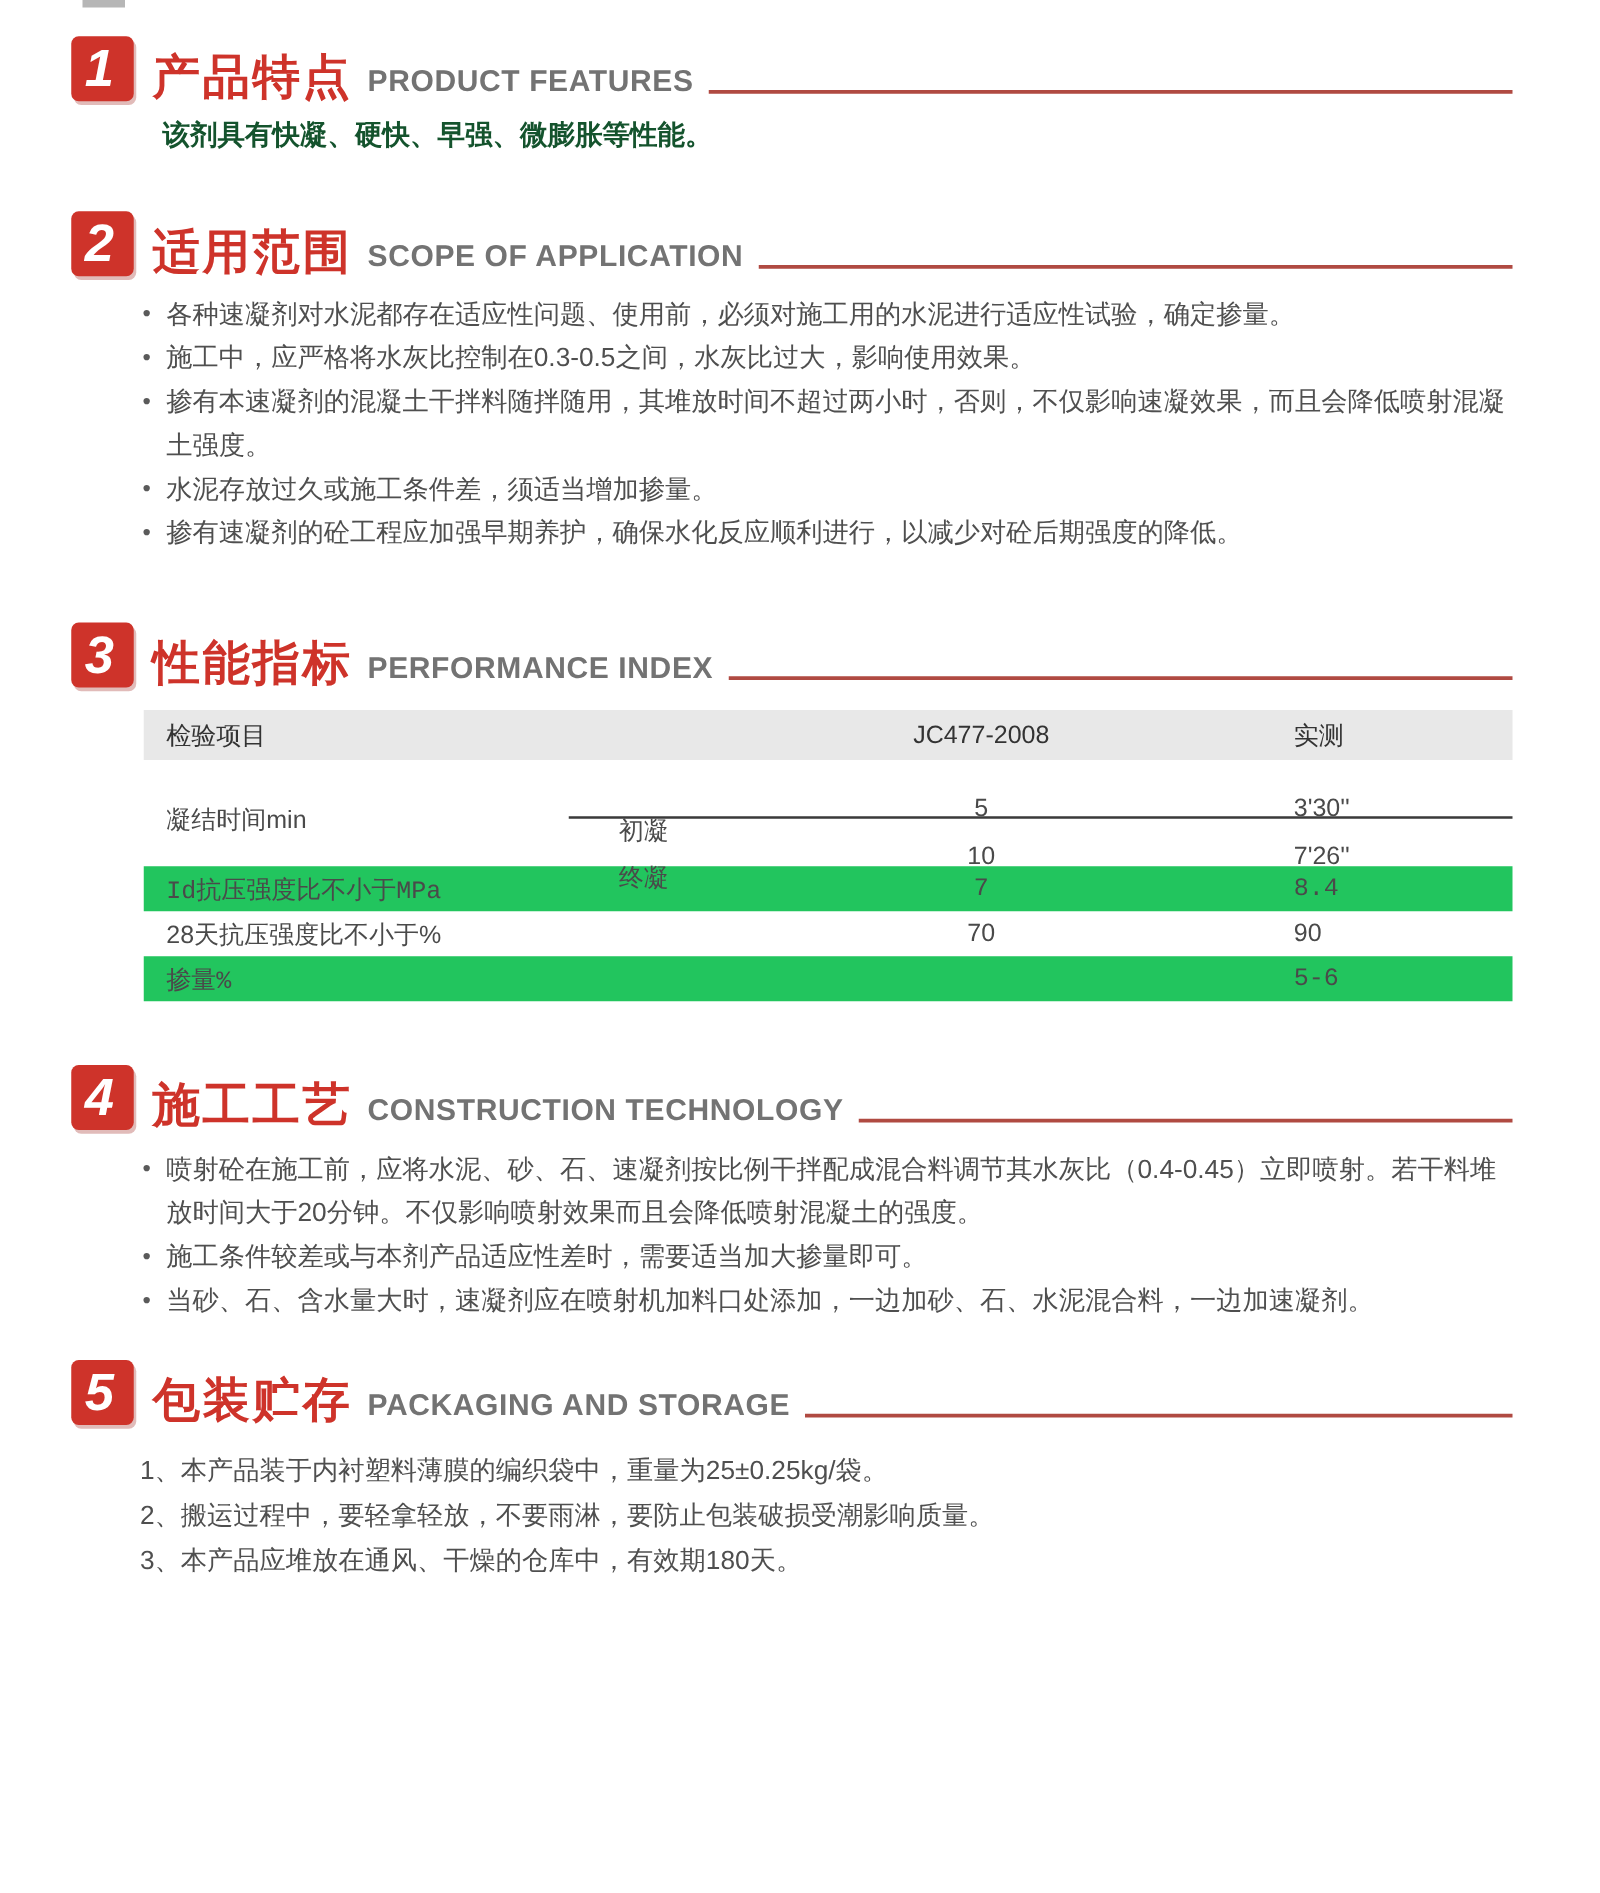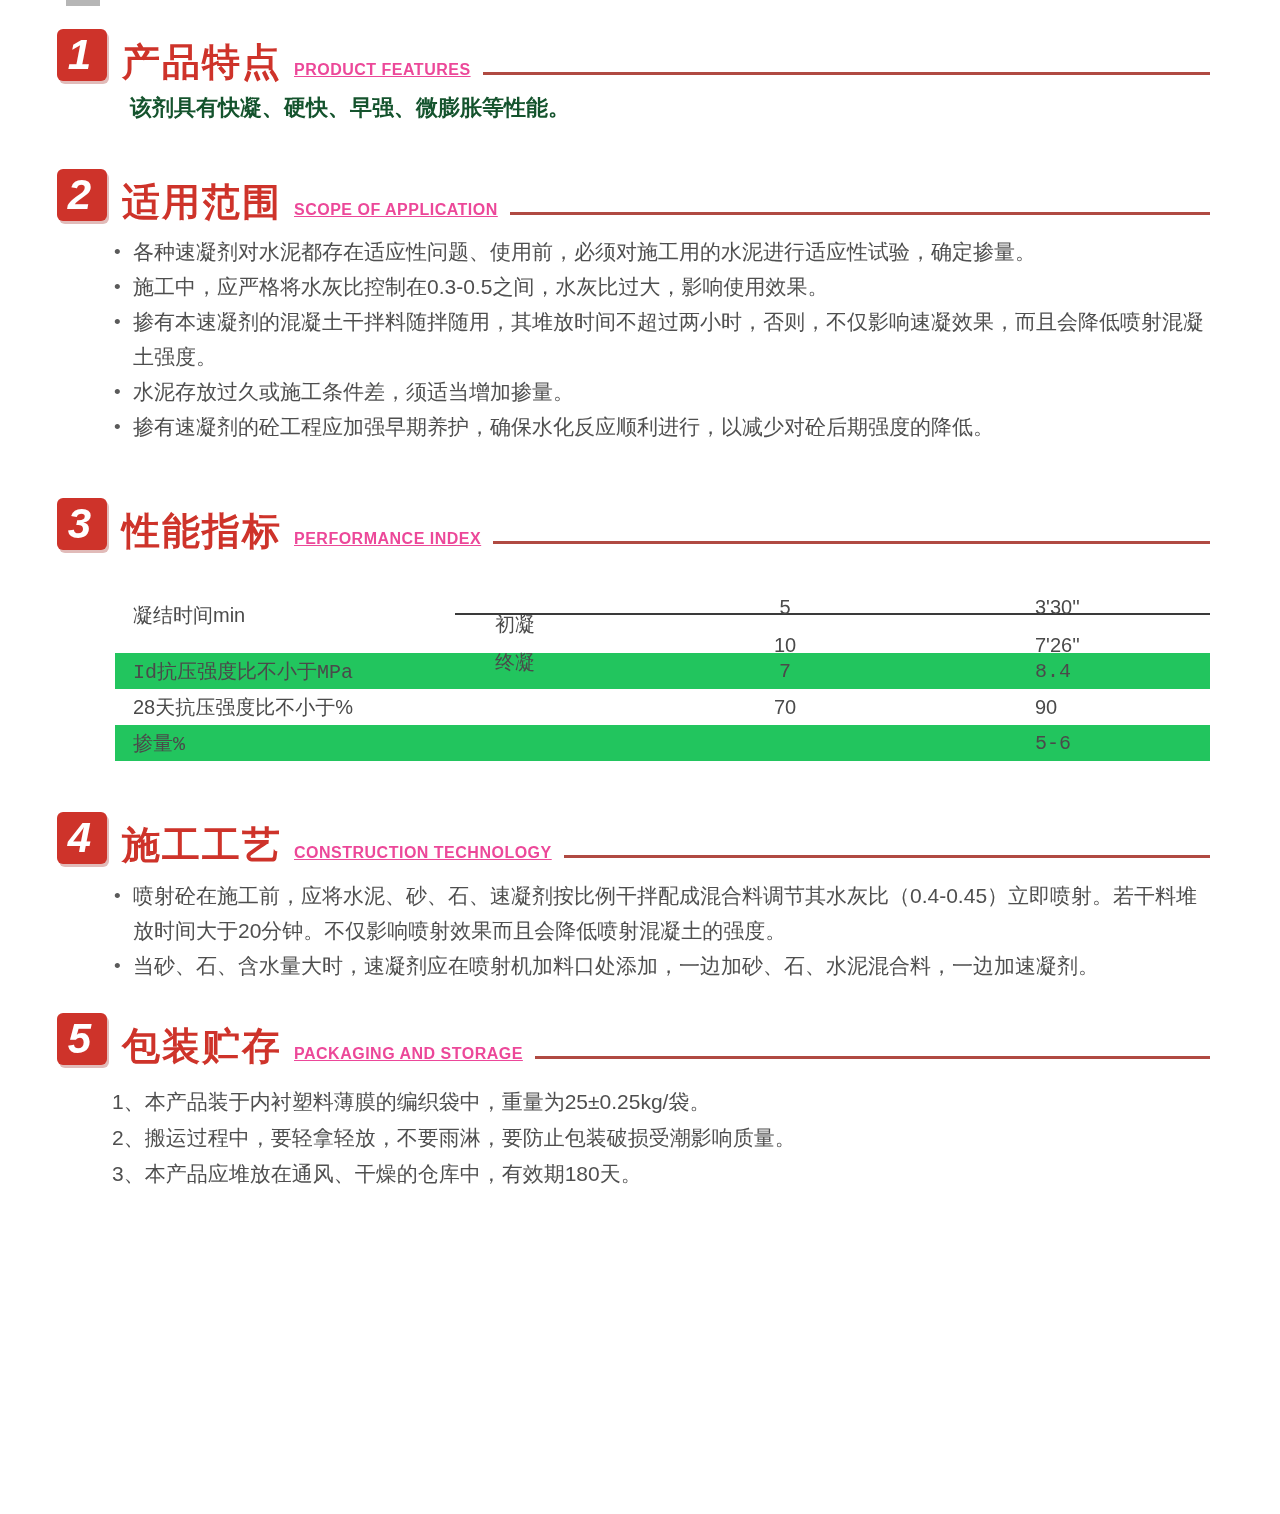--- a/index.html
+++ b/index.html
@@ -17,21 +17,21 @@
   
   .sec-header { display:flex; align-items:flex-end; margin-left:57px; margin-right:70px; height:56px; }
   .badge {
     width:50px; height:52px; background:#ce332a; border-radius:6px;
     color:#ffffff; font-weight:bold; font-style:italic; font-size:42px;
     display:flex; align-items:center; justify-content:center;
     box-shadow:2px 3px 0 rgba(155,30,24,.30);
     flex:0 0 auto; padding-right:5px; line-height:1;
   }
   .sec-title { font-size:38px; font-weight:bold; color:#ce332a; margin-left:15px; line-height:1; letter-spacing:2px; white-space:nowrap; }
-  .sec-subtitle { font-size:16px; font-weight:bold; color:#ec4899; margin-left:12px; margin-bottom:3px; line-height:1; letter-spacing:.5px; white-space:nowrap;text-decoration:underline; }
+  .sec-subtitle { font-size:24px; font-weight:bold; color:#737373; margin-left:12px; margin-bottom:3px; line-height:1; letter-spacing:.5px; white-space:nowrap; }
   .sec-rule { flex:1 1 auto; height:3px; background:#b04a42; margin-left:12px; margin-bottom:6px; }
 
   
   .bullets { list-style:none; margin-left:112px; margin-right:70px; font-size:21px; line-height:35px; color:#4f4f4f; }
   .bullets li { padding-left:21px; position:relative; }
   .bullets li::before { content:"•"; position:absolute; left:2px; top:0; color:#5a5a5a; font-size:19px; }
   .numbered { list-style:none; margin-left:112px; margin-right:70px; font-size:21px; line-height:36px; color:#4f4f4f; }
   .intro { margin-left:130px; font-size:22px; font-weight:bold; color:#14532d; line-height:35px; margin-top:9px; }
 
   .s1-bullets { margin-top:0; }
@@ -94,20 +94,25 @@
 
   <div class="section sec3">
     <div class="sec-header">
       <div class="badge">3</div>
       <div class="sec-title">性能指标</div>
       <div class="sec-subtitle">PERFORMANCE INDEX</div>
       <div class="sec-rule"></div>
     </div>
 
     <div class="perf-table">
+      <div class="t-grid t-head">
+        <div class="cell-item">检验项目</div>
+        <div class="cell-std">JC477-2008</div>
+        <div class="cell-meas">实测</div>
+      </div>
       <div class="t-gap"></div>
 
       <div class="settime">
         <div class="settime-label">凝结时间min</div>
         <div class="settime-right">
           <div class="sub-grid sub-first">
             <div class="sub-label">初凝</div>
             <div class="cell-std">5</div>
             <div class="cell-meas">3'30''</div>
           </div>
@@ -139,20 +144,21 @@
 
   <div class="section sec4">
     <div class="sec-header">
       <div class="badge">4</div>
       <div class="sec-title">施工工艺</div>
       <div class="sec-subtitle">CONSTRUCTION TECHNOLOGY</div>
       <div class="sec-rule"></div>
     </div>
     <ul class="bullets sec4-bullets">
       <li>喷射砼在施工前，应将水泥、砂、石、速凝剂按比例干拌配成混合料调节其水灰比（0.4-0.45）立即喷射。若干料堆放时间大于20分钟。不仅影响喷射效果而且会降低喷射混凝土的强度。</li>
+      <li>施工条件较差或与本剂产品适应性差时，需要适当加大掺量即可。</li>
       <li>当砂、石、含水量大时，速凝剂应在喷射机加料口处添加，一边加砂、石、水泥混合料，一边加速凝剂。</li>
     </ul>
   </div>
 
   <div class="section sec5">
     <div class="sec-header">
       <div class="badge">5</div>
       <div class="sec-title">包装贮存</div>
       <div class="sec-subtitle">PACKAGING AND STORAGE</div>
       <div class="sec-rule"></div>

